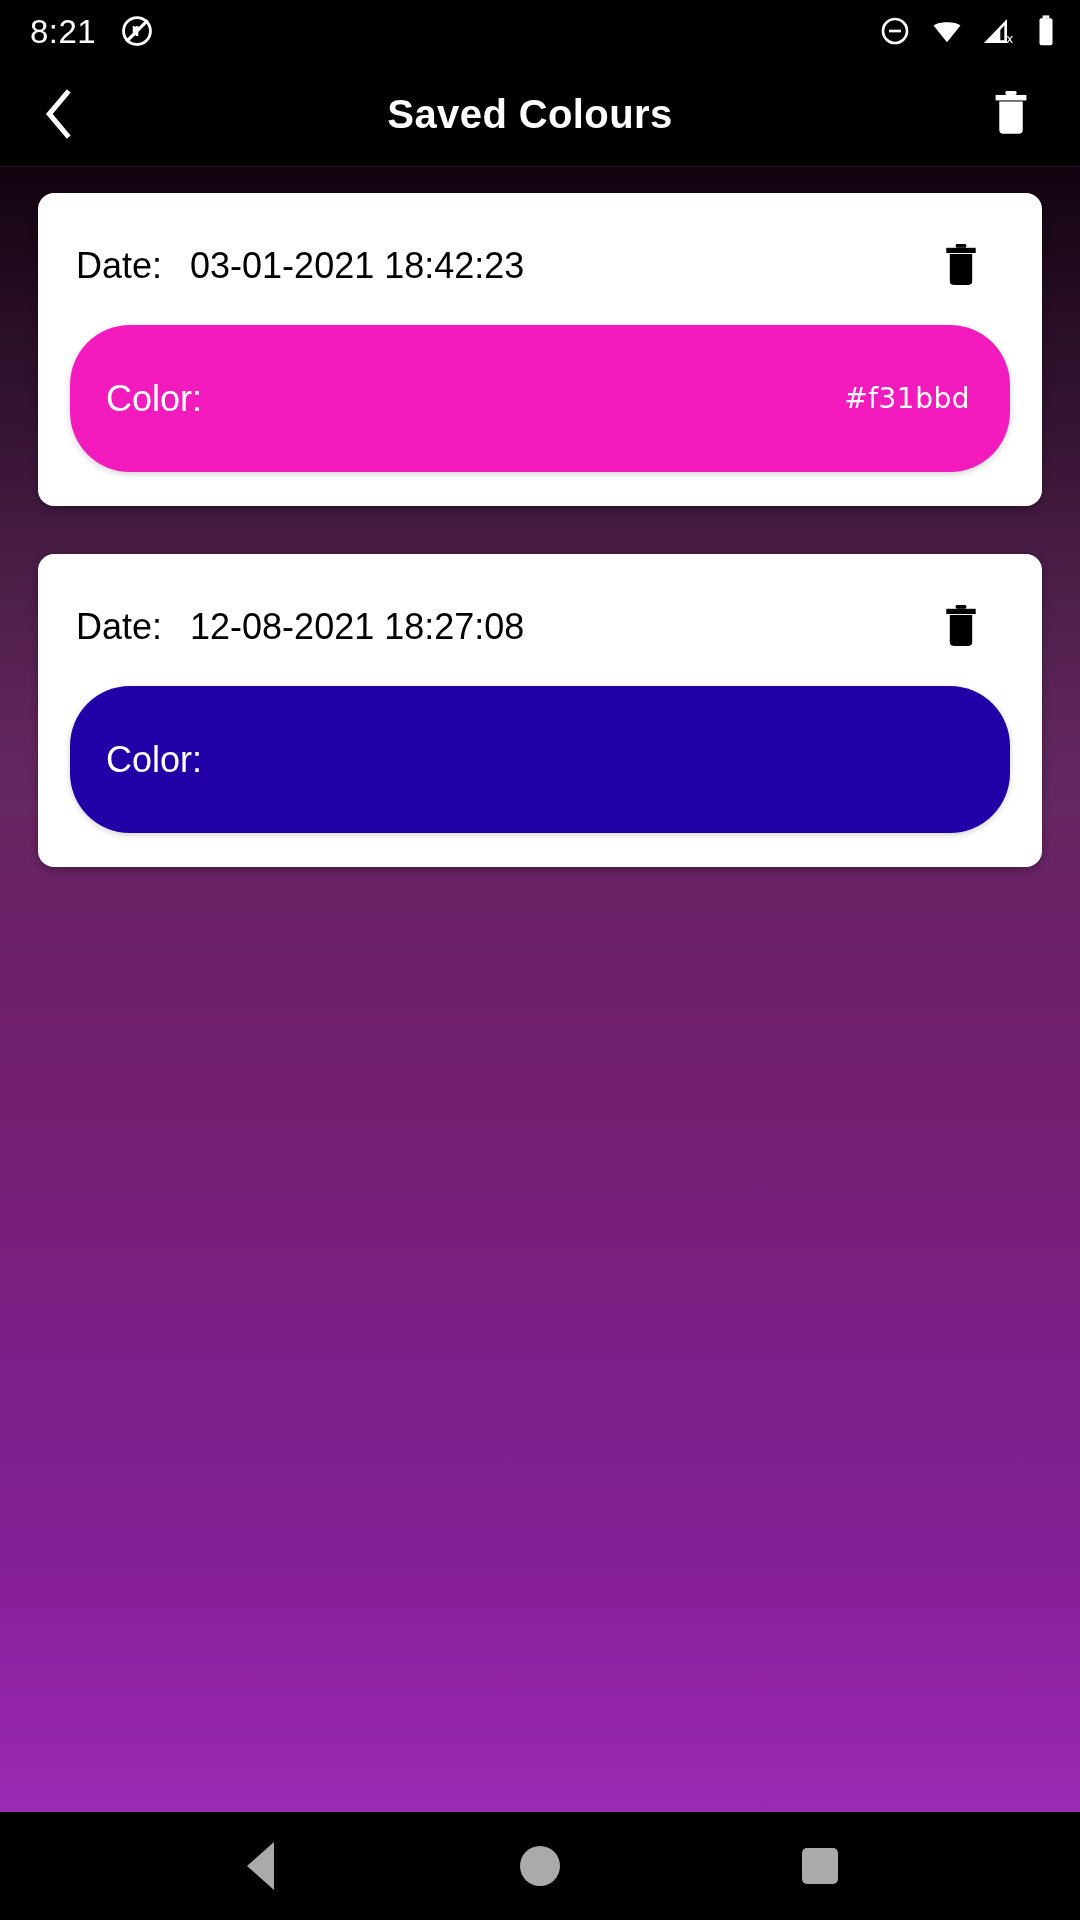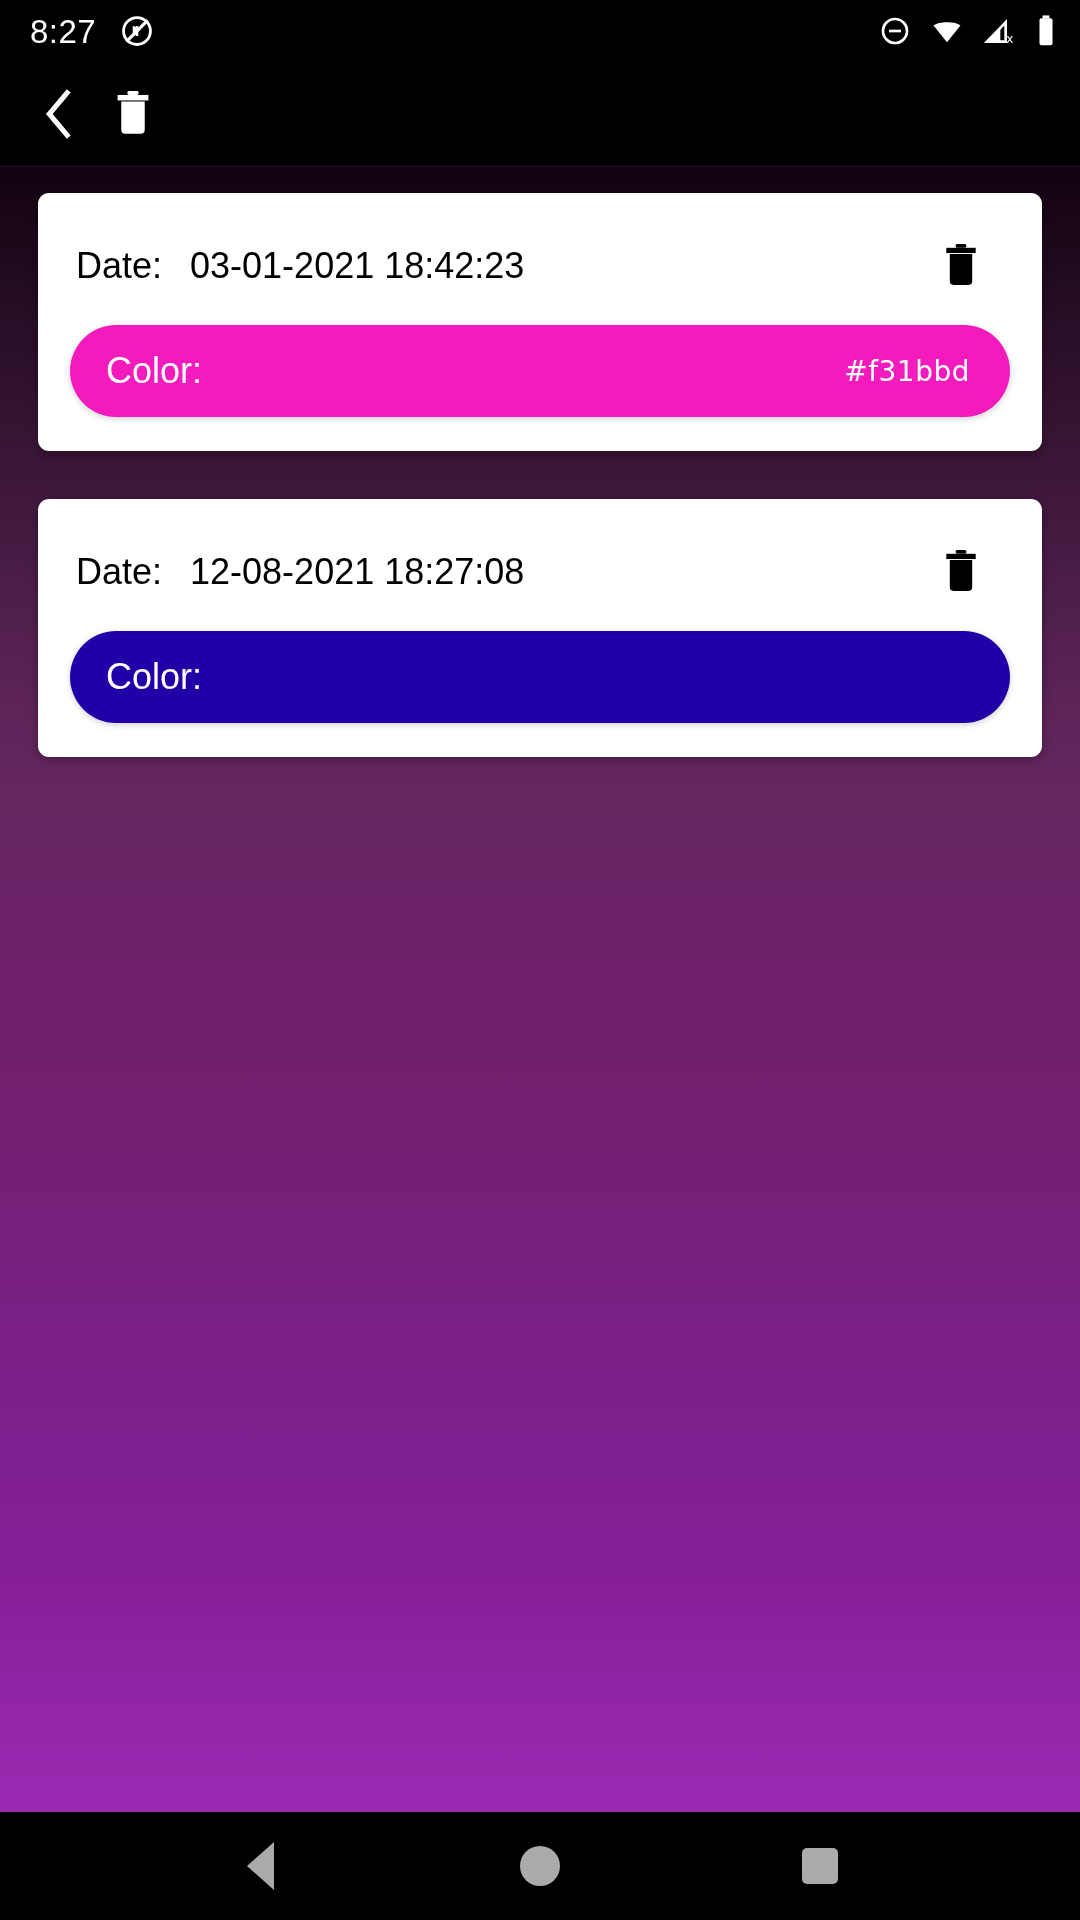--- a/index.html
+++ b/index.html
@@ -89,21 +89,21 @@
       #851f96 1400px,
       #9426ab 1560px,
       #a52bb8 1735px);
     padding:26px 38px 0 38px;
     overflow:hidden;
   }
 
   
   .card {
     background:#fff;
-    border-radius:11px;
+    border-radius:16px;
     padding:0;
     box-shadow:0 3px 10px rgba(0,0,0,0.30);
     margin-bottom:48px;
     overflow:hidden;
   }
   .card-row {
     display:flex; align-items:center;
     padding:44px 44px 30px 38px;
   }
   .date-label {
@@ -121,21 +121,21 @@
   .row-spacer { flex:1 1 auto; }
   .card-trash {
     width:58px; height:58px;
     display:flex; align-items:center; justify-content:center;
     cursor:pointer;
     margin-right:8px;
   }
 
   .swatch {
     margin:0 32px 34px 32px;
-    height:92px;
+    height:147px;
     border-radius:60px;
     display:flex; align-items:center;
     padding:0 40px 0 36px;
     box-shadow:0 2px 6px rgba(0,0,0,0.18);
   }
   .swatch-label {
     color:#fff;
     font-size:36px;
     font-family:"Liberation Sans", sans-serif;
   }
@@ -178,21 +178,21 @@
     border-radius:5px;
     background:#aaaaaa;
   }
 </style>
 </head>
 <body>
 
 <div id="phone">
 
   <div class="statusbar">
-    <span class="status-clock">8:27</span>
+    <span class="status-clock">8:21</span>
 
     <span class="status-left-icons">
       <svg class="sicon" width="34" height="34" viewBox="0 0 24 24">
         <circle cx="12" cy="12" r="9.5" fill="none" stroke="#ffffff" stroke-width="2"></circle>
         <path d="M9 8.5 a3.5 3.5 0 1 1 0 7 z" fill="#ffffff"></path>
         <path d="M12 8.5 v7" stroke="#ffffff" stroke-width="1.8"></path>
         <line x1="4.5" y1="19.5" x2="19.5" y2="4.5" stroke="#ffffff" stroke-width="2.2"></line>
       </svg>
     </span>
 
@@ -218,20 +218,21 @@
     </span>
   </div>
 
   <div class="appbar">
     <div class="appbar-back">
       <svg width="42" height="52" viewBox="0 0 24 32">
         <path d="M17 3 L6 16 L17 29" fill="none" stroke="#ffffff" stroke-width="3.1" stroke-linecap="square" stroke-linejoin="miter"></path>
       </svg>
     </div>
 
+    <div class="appbar-title">Saved Colours</div>
 
     <div class="appbar-trash">
       <svg width="44" height="52" viewBox="0 0 24 28">
         <rect x="9" y="1.4" width="6" height="2.2" rx="0.8" fill="#ffffff"></rect>
         <rect x="3.6" y="3.6" width="16.8" height="3" fill="#ffffff"></rect>
         <path d="M5.6 7.2 h12.8 v15.4 a2.2 2.2 0 0 1 -2.2 2.2 h-8.4 a2.2 2.2 0 0 1 -2.2 -2.2 z" fill="#ffffff"></path>
       </svg>
     </div>
   </div>
 

